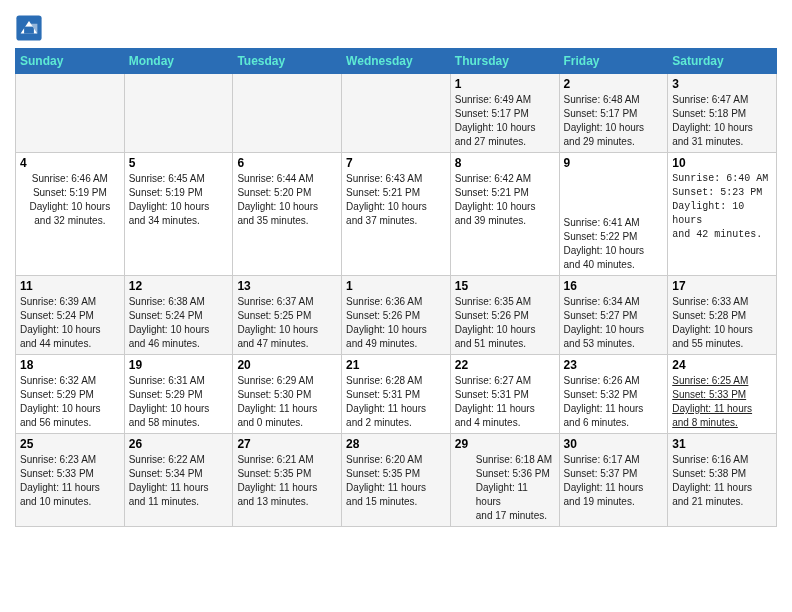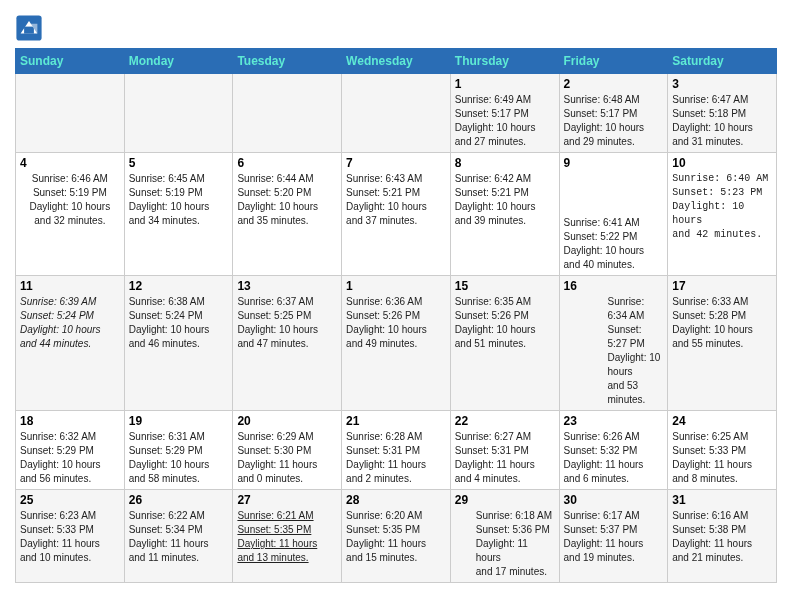--- a/index.html
+++ b/index.html
@@ -206,21 +206,21 @@
           <span class="day-num">10</span>
           <div class="day-info" style="white-space: pre-line; font-family: Liberation Mono, monospace;">Sunrise: 6:40 AM
 Sunset: 5:23 PM
 Daylight: 10 hours
 and 42 minutes.</div>
         </td>
       </tr>
       <tr>
         <td>
           <span class="day-num">11</span>
-          <div class="day-info" style="white-space: pre-line; font-style: italic;">Sunrise: 6:39 AM
+          <div class="day-info" style="white-space: pre-line;">Sunrise: 6:39 AM
 Sunset: 5:24 PM
 Daylight: 10 hours
 and 44 minutes.</div>
         </td>
         <td>
           <span class="day-num">12</span>
           <div class="day-info" style="white-space: pre-line;">Sunrise: 6:38 AM
 Sunset: 5:24 PM
 Daylight: 10 hours
 and 46 minutes.</div>
@@ -241,21 +241,21 @@
         </td>
         <td>
           <span class="day-num">15</span>
           <div class="day-info" style="white-space: pre-line;">Sunrise: 6:35 AM
 Sunset: 5:26 PM
 Daylight: 10 hours
 and 51 minutes.</div>
         </td>
         <td>
           <span class="day-num">16</span>
-          <div class="day-info" style="white-space: pre-line; margin-left: 44px;">Sunrise: 6:34 AM
+          <div class="day-info" style="white-space: pre-line;">Sunrise: 6:34 AM
 Sunset: 5:27 PM
 Daylight: 10 hours
 and 53 minutes.</div>
         </td>
         <td>
           <span class="day-num">17</span>
           <div class="day-info" style="white-space: pre-line;">Sunrise: 6:33 AM
 Sunset: 5:28 PM
 Daylight: 10 hours
 and 55 minutes.</div>
@@ -299,21 +299,21 @@
         </td>
         <td>
           <span class="day-num">23</span>
           <div class="day-info" style="white-space: pre-line;">Sunrise: 6:26 AM
 Sunset: 5:32 PM
 Daylight: 11 hours
 and 6 minutes.</div>
         </td>
         <td>
           <span class="day-num">24</span>
-          <div class="day-info" style="white-space: pre-line;">Sunrise: 6:25 AM
+          <div class="day-info" style="white-space: pre-line; text-decoration: underline;">Sunrise: 6:25 AM
 Sunset: 5:33 PM
 Daylight: 11 hours
 and 8 minutes.</div>
         </td>
       </tr>
       <tr>
         <td>
           <span class="day-num">25</span>
           <div class="day-info" style="white-space: pre-line;">Sunrise: 6:23 AM
 Sunset: 5:33 PM
@@ -322,21 +322,21 @@
         </td>
         <td>
           <span class="day-num">26</span>
           <div class="day-info" style="white-space: pre-line;">Sunrise: 6:22 AM
 Sunset: 5:34 PM
 Daylight: 11 hours
 and 11 minutes.</div>
         </td>
         <td>
           <span class="day-num">27</span>
-          <div class="day-info" style="white-space: pre-line; text-decoration: underline;">Sunrise: 6:21 AM
+          <div class="day-info" style="white-space: pre-line;">Sunrise: 6:21 AM
 Sunset: 5:35 PM
 Daylight: 11 hours
 and 13 minutes.</div>
         </td>
         <td>
           <span class="day-num">28</span>
           <div class="day-info" style="white-space: pre-line;">Sunrise: 6:20 AM
 Sunset: 5:35 PM
 Daylight: 11 hours
 and 15 minutes.</div>

